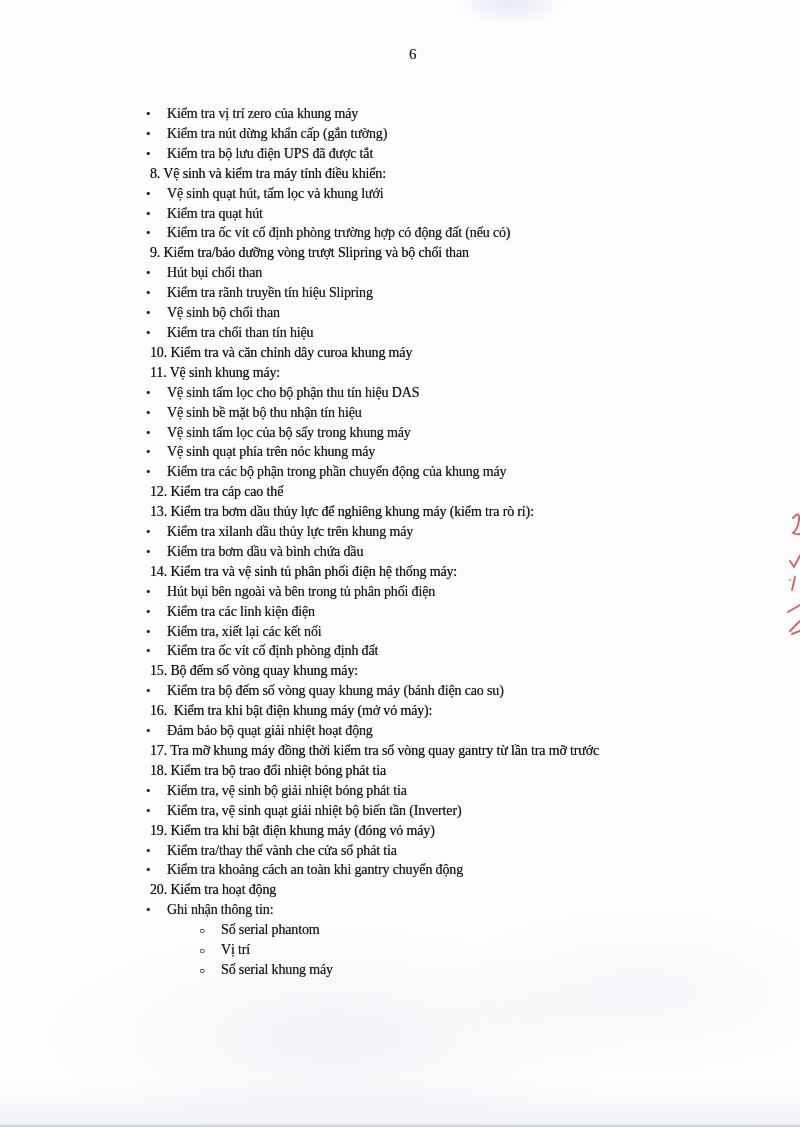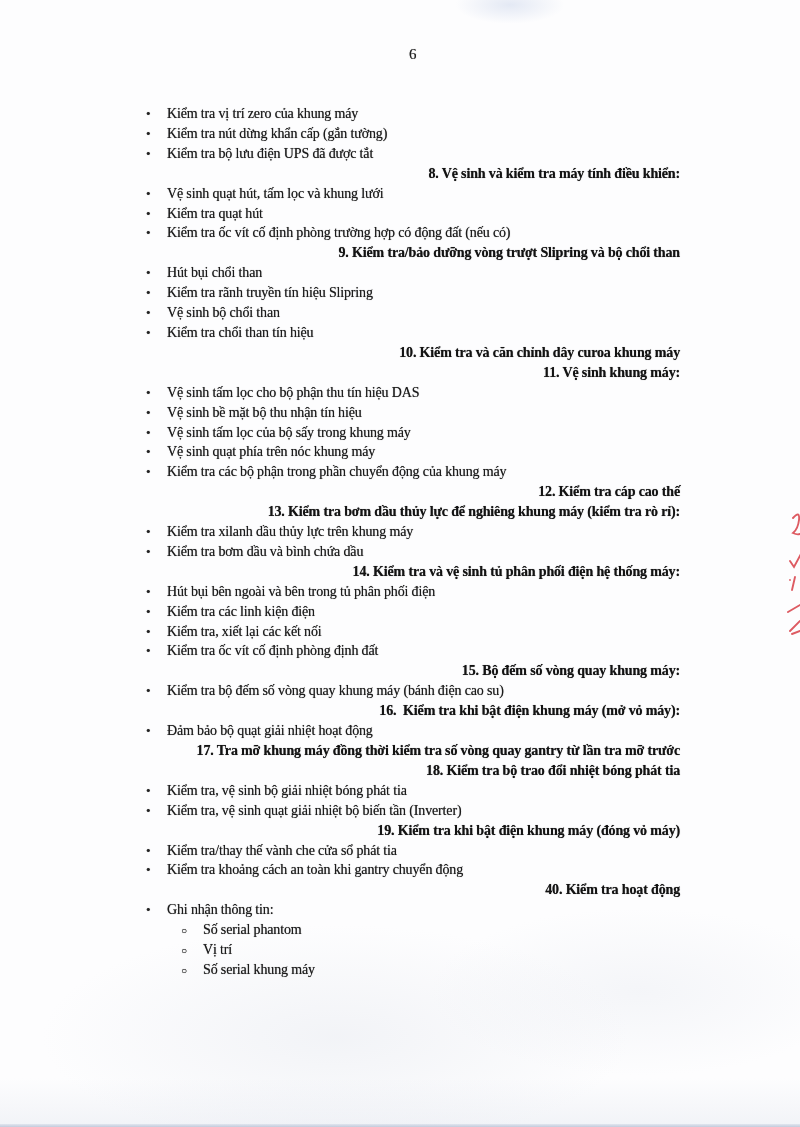--- a/index.html
+++ b/index.html
@@ -37,32 +37,32 @@
     left: 150px;
     width: 530px;
     font-size: 14px;
     line-height: 19.9px;
     text-shadow: 0 0 0.7px rgba(25,25,25,0.72);
   }
 
   .row { position: relative; white-space: nowrap; }
   .row .text { white-space: pre; letter-spacing: -0.15px; }
 
-  .row.heading { font-weight: 700; color: #131313; letter-spacing: -0.1px; text-align: right; }
+  .row.heading { font-weight: 400; color: #131313; letter-spacing: -0.1px; }
 
   .row.bullet { margin-left: -4px; }
   .row.bullet .marker {
     display: inline-block;
     width: 21px;
     font-size: 13px;
     color: #222;
     vertical-align: top;
   }
 
-  .row.sub { margin-left: 31px; }
+  .row.sub { margin-left: 49px; }
   .row.sub .marker {
     display: inline-block;
     width: 22px;
     font-size: 10px;
     color: #2a2a2a;
     vertical-align: top;
     transform: translateY(1px);
   }
 
   .smudge-top {
@@ -142,21 +142,21 @@
       <div class="row bullet"><span class="marker">•</span><span class="text">Kiểm tra bộ đếm số vòng quay khung máy (bánh điện cao su)</span></div>
       <div class="row heading"><span class="text">16.  Kiểm tra khi bật điện khung máy (mở vỏ máy):</span></div>
       <div class="row bullet"><span class="marker">•</span><span class="text">Đảm bảo bộ quạt giải nhiệt hoạt động</span></div>
       <div class="row heading"><span class="text">17. Tra mỡ khung máy đồng thời kiểm tra số vòng quay gantry từ lần tra mỡ trước</span></div>
       <div class="row heading"><span class="text">18. Kiểm tra bộ trao đổi nhiệt bóng phát tia</span></div>
       <div class="row bullet"><span class="marker">•</span><span class="text">Kiểm tra, vệ sinh bộ giải nhiệt bóng phát tia</span></div>
       <div class="row bullet"><span class="marker">•</span><span class="text">Kiểm tra, vệ sinh quạt giải nhiệt bộ biến tần (Inverter)</span></div>
       <div class="row heading"><span class="text">19. Kiểm tra khi bật điện khung máy (đóng vỏ máy)</span></div>
       <div class="row bullet"><span class="marker">•</span><span class="text">Kiểm tra/thay thế vành che cửa sổ phát tia</span></div>
       <div class="row bullet"><span class="marker">•</span><span class="text">Kiểm tra khoảng cách an toàn khi gantry chuyển động</span></div>
-      <div class="row heading"><span class="text">40. Kiểm tra hoạt động</span></div>
+      <div class="row heading"><span class="text">20. Kiểm tra hoạt động</span></div>
       <div class="row bullet"><span class="marker">•</span><span class="text">Ghi nhận thông tin:</span></div>
       <div class="row sub"><span class="marker">○</span><span class="text">Số serial phantom</span></div>
       <div class="row sub"><span class="marker">○</span><span class="text">Vị trí</span></div>
       <div class="row sub"><span class="marker">○</span><span class="text">Số serial khung máy</span></div>
     </main>
 </div>
 
 <svg class="red-marks" viewBox="0 0 22 150" xmlns="http://www.w3.org/2000/svg">
   <g fill="none" stroke="#d9454d" stroke-width="1.9" stroke-linecap="round" opacity="0.88">
     <path d="M15 18 q7 -8 6 2 q-1 9 -6 13 q4 2 7 1"></path>

